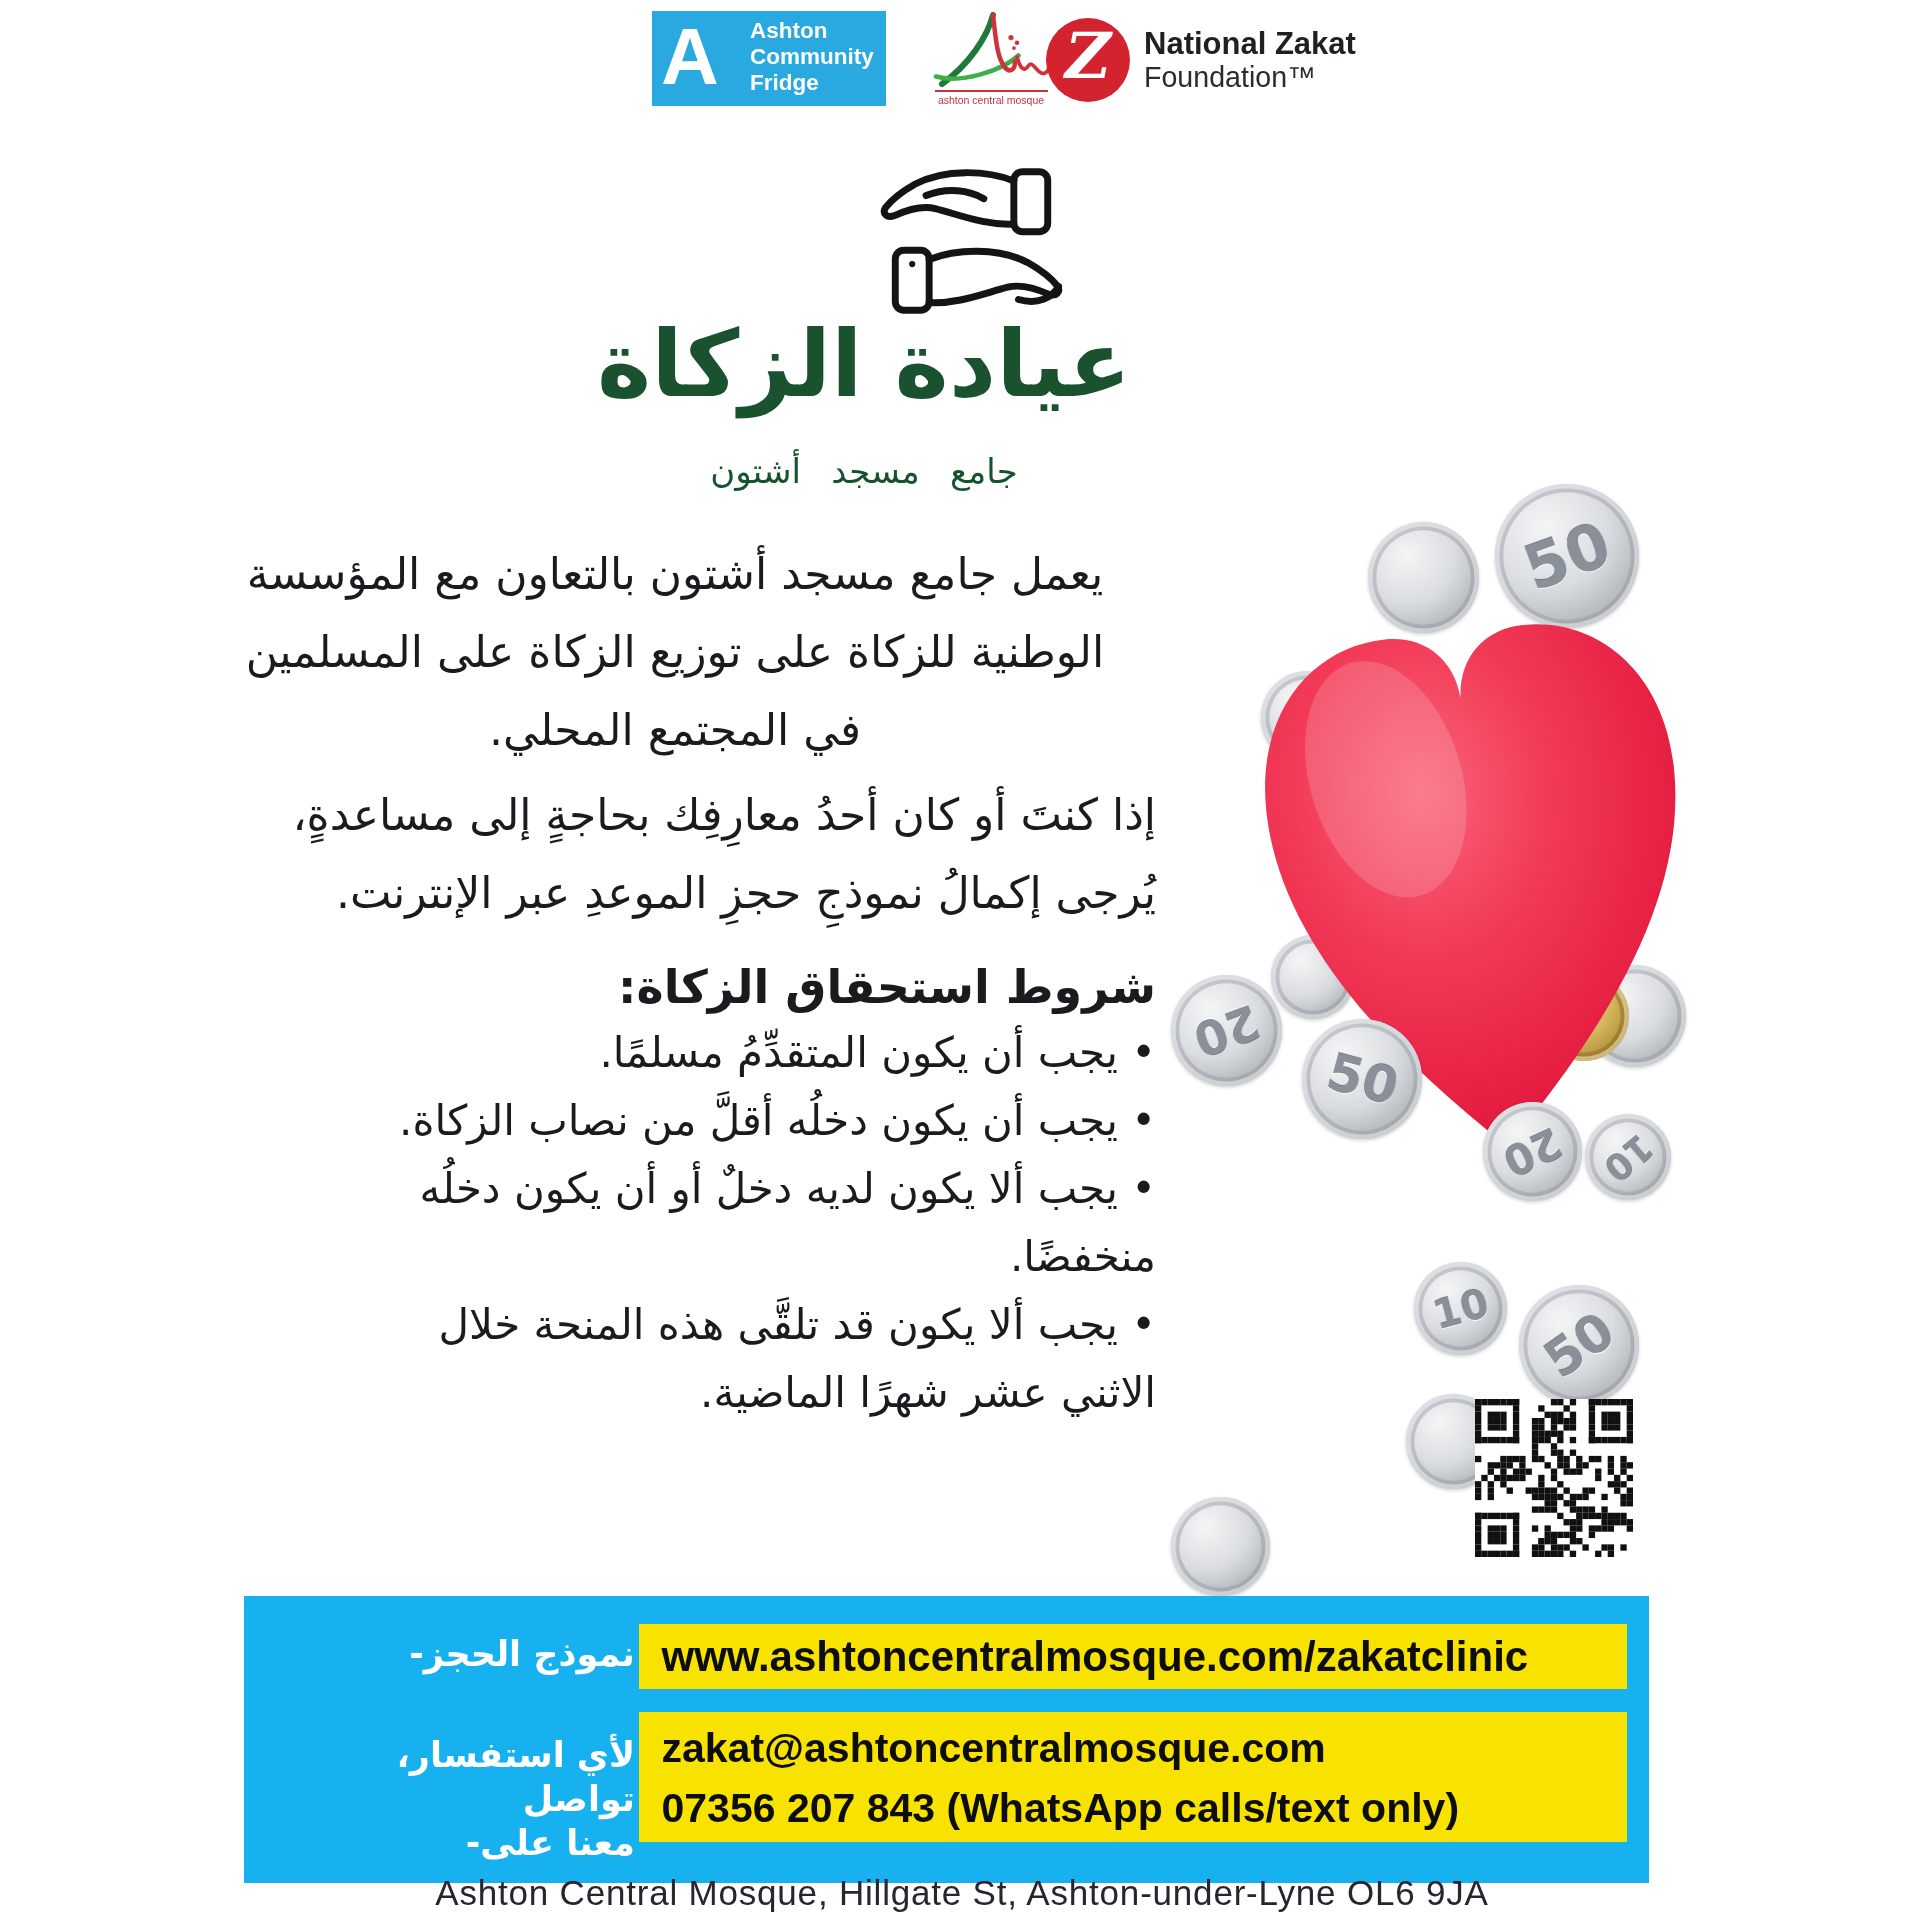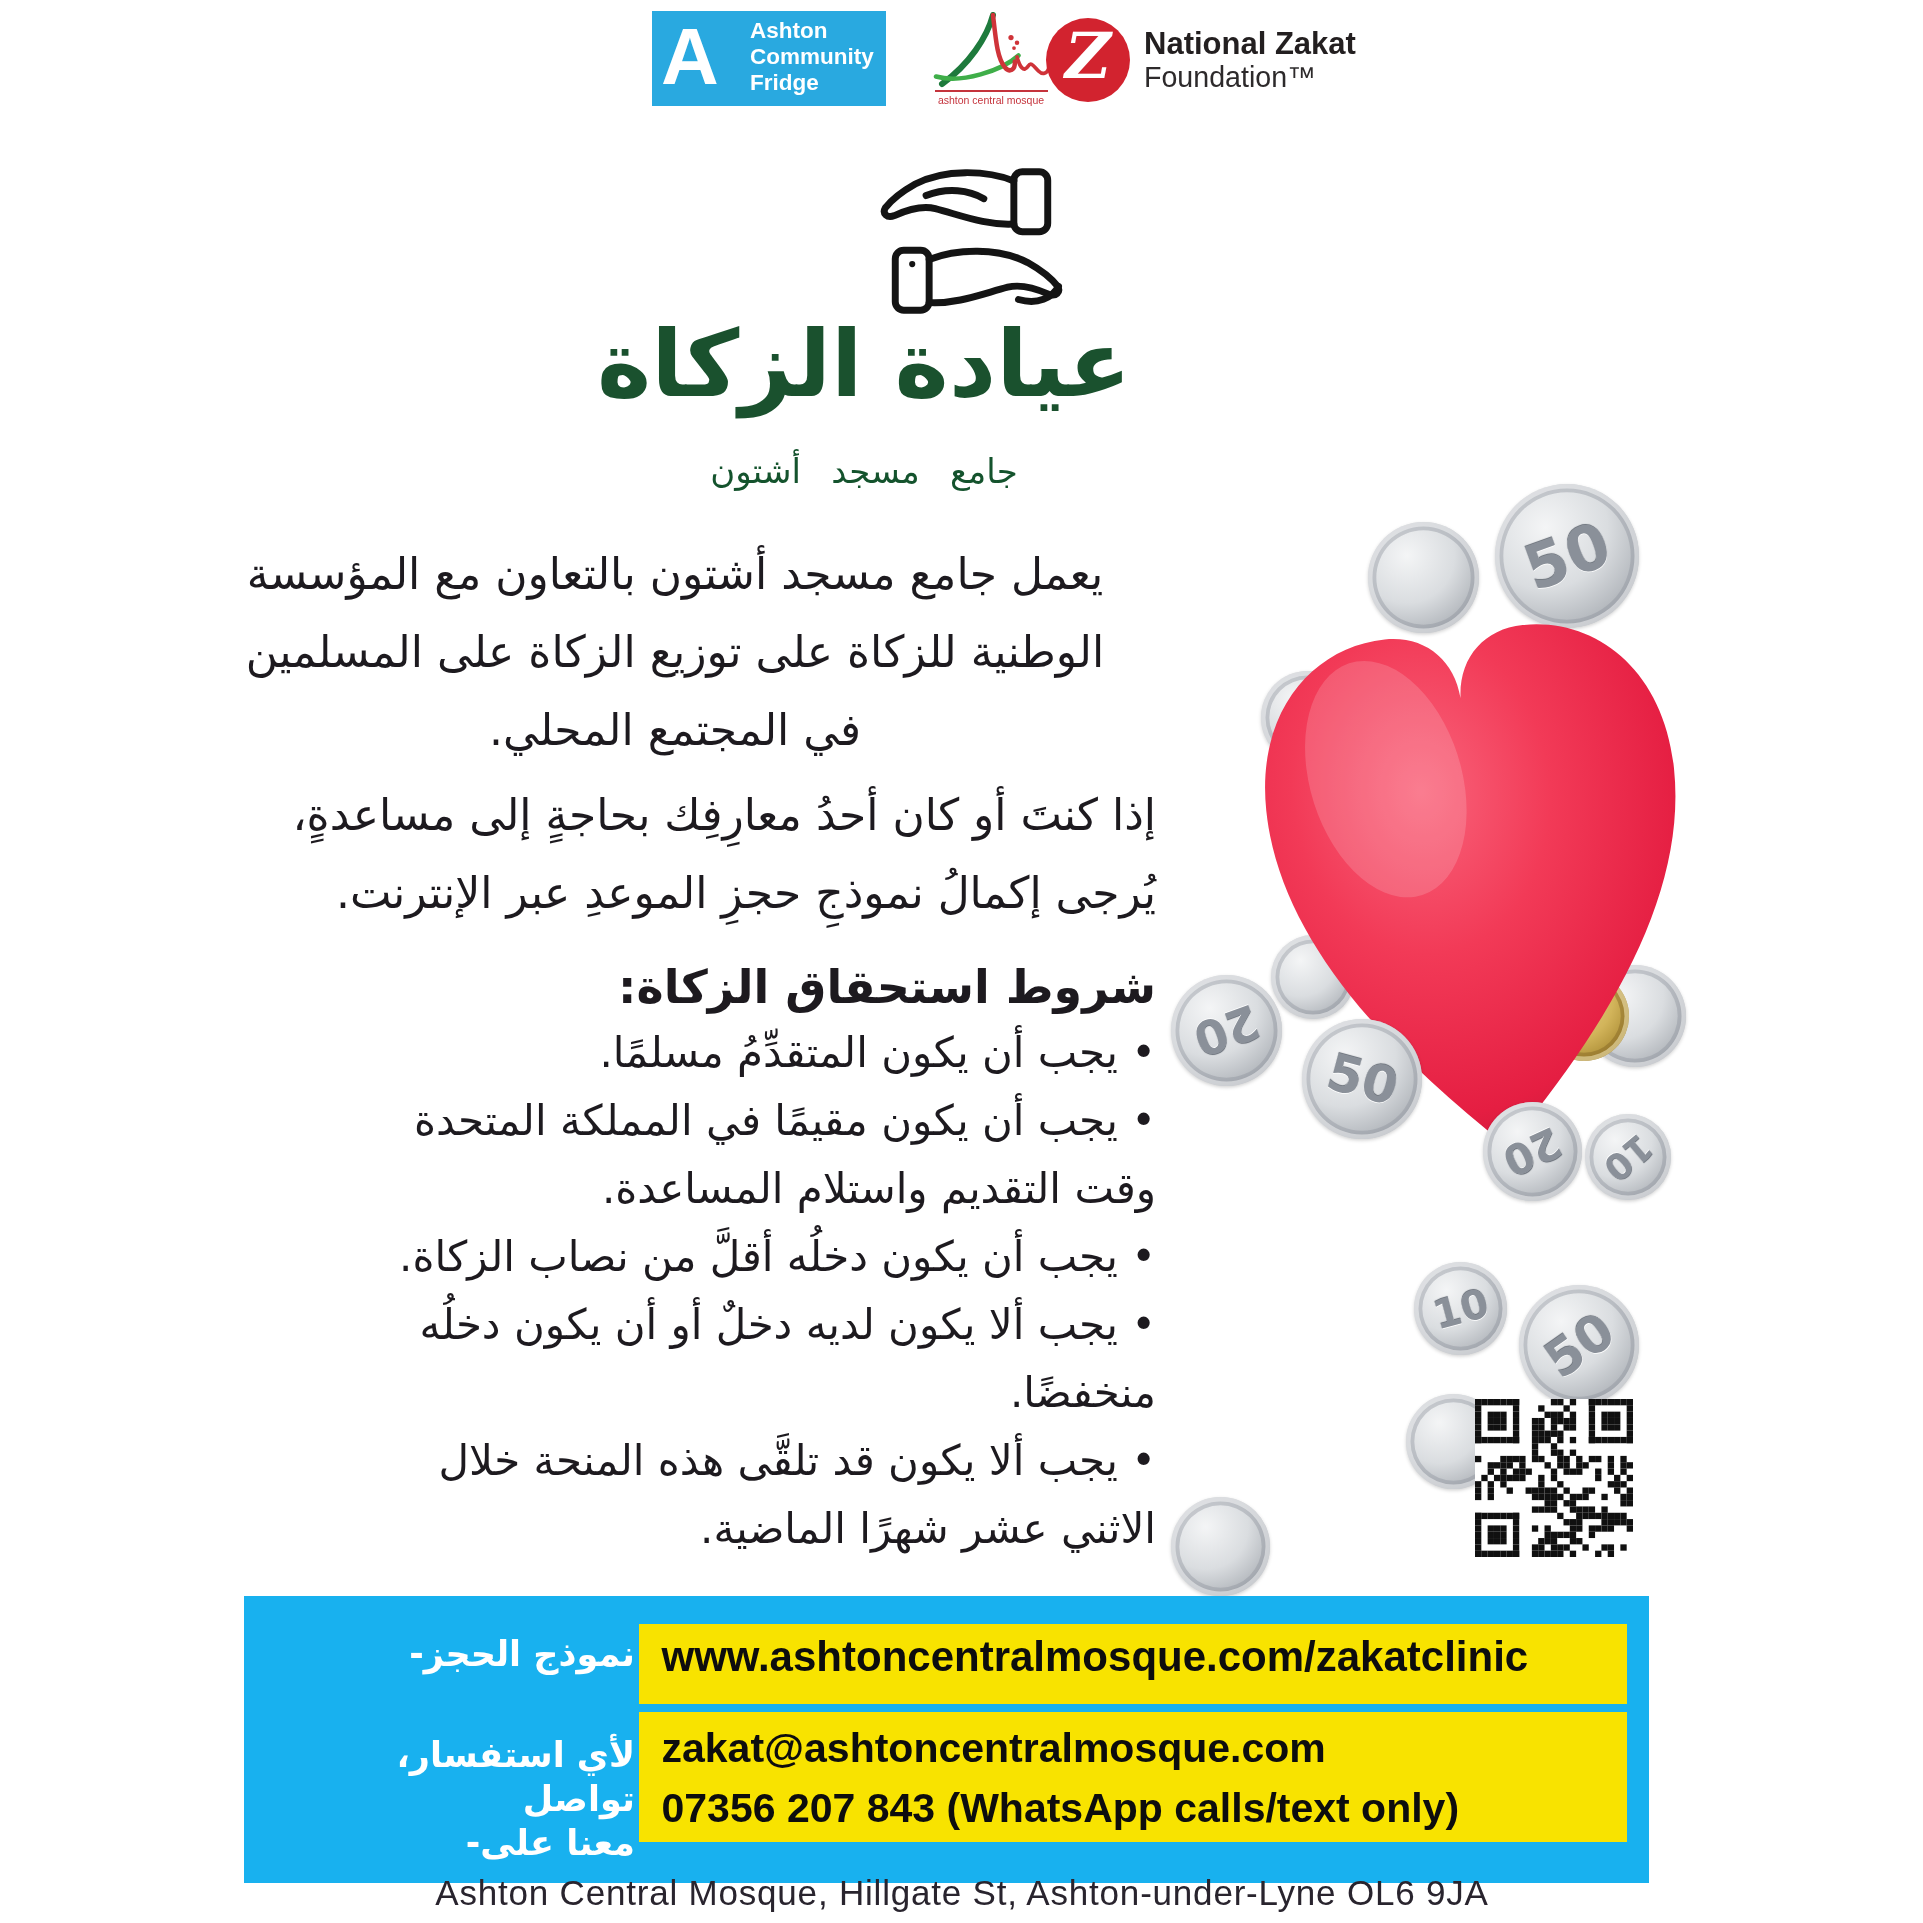--- a/index.html
+++ b/index.html
@@ -51,21 +51,21 @@
   #qr{position:absolute;left:1475px;top:1399px;width:158px;height:158px;background:#fff;}
 
   
   .band{position:absolute;left:244px;top:1577px;width:1405px;height:287px;background:#18b1ef;margin-top:19px;}
   .band-label{position:absolute;color:#fff;font-weight:bold;font-size:35px;direction:rtl;
               text-align:right;white-space:pre-line;line-height:44px;}
   .label1{left:45px;top:36px;width:346px;}
   .label2{left:45px;top:137px;width:346px;}
   .ybox{position:absolute;left:395px;width:988px;background:#f8e300;color:#0d0d0d;
         font-family:"Liberation Sans",sans-serif;font-weight:bold;}
-  .ybox1{top:28px;height:80px;font-size:42px;line-height:65px;padding-left:22.5px;box-sizing:border-box;}
+  .ybox1{top:28px;height:65px;font-size:42px;line-height:65px;padding-left:22.5px;box-sizing:border-box;}
   .ybox2{top:116px;height:130px;font-size:41px;line-height:60px;padding:6px 0 0 22.5px;box-sizing:border-box;}
 
   
   .address{position:absolute;left:0;top:1873px;width:1924px;text-align:center;font-size:35px;
            color:#29242e;font-family:"Liberation Sans",sans-serif;letter-spacing:0.8px;}
 </style>
 </head>
 <body>
 
 <div id="page">
@@ -161,22 +161,20 @@
     </div>
 
   <div class="rtl para1">يعمل جامع مسجد أشتون بالتعاون مع المؤسسة
 الوطنية للزكاة على توزيع الزكاة على المسلمين
 في المجتمع المحلي.</div>
   <div class="rtl para2">إذا كنتَ أو كان أحدُ معارِفِك بحاجةٍ إلى مساعدةٍ،
 يُرجى إكمالُ نموذجِ حجزِ الموعدِ عبر الإنترنت.</div>
   <div class="rtl cond-head">شروط استحقاق الزكاة:</div>
   <div class="cond-list">
     <div class="rtl">• يجب أن يكون المتقدِّمُ مسلمًا.</div>
-    <div class="rtl">• يجب أن يكون مقيمًا في المملكة المتحدة
-وقت التقديم واستلام المساعدة.</div>
     <div class="rtl">• يجب أن يكون دخلُه أقلَّ من نصاب الزكاة.</div>
     <div class="rtl">• يجب ألا يكون لديه دخلٌ أو أن يكون دخلُه
 منخفضًا.</div>
     <div class="rtl">• يجب ألا يكون قد تلقَّى هذه المنحة خلال
 الاثني عشر شهرًا الماضية.</div>
   </div>
 
   <div id="qr"><svg width="158" height="158" viewBox="0 0 210 210" fill="#101010">
         <rect x="100.8" y="0.0" width="8.4" height="8.4"></rect>
         <rect x="109.2" y="0.0" width="8.4" height="8.4"></rect>

